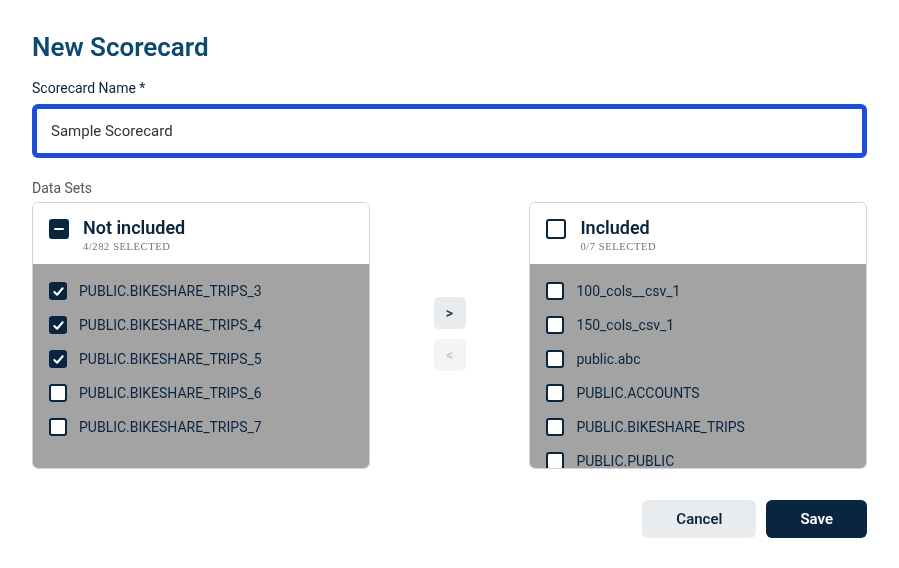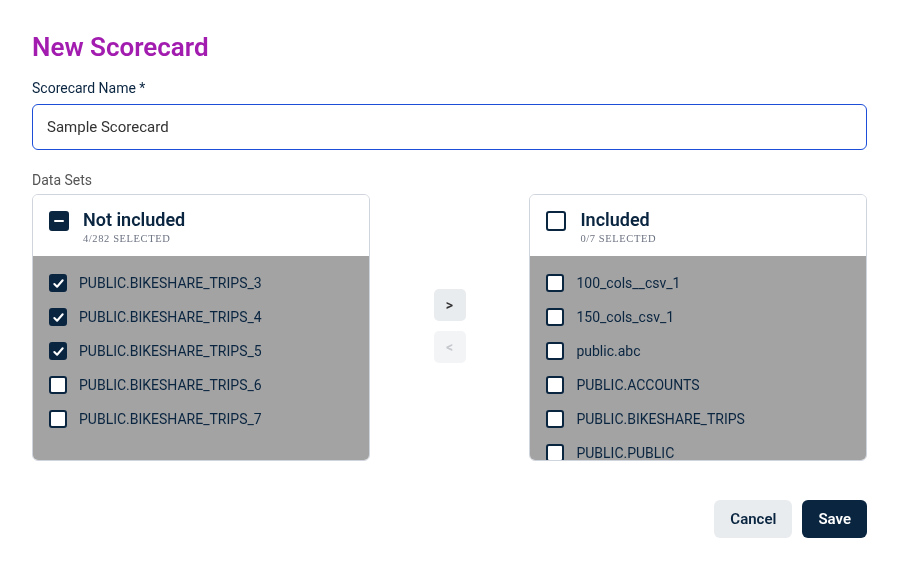--- a/index.html
+++ b/index.html
@@ -12,34 +12,34 @@
       background: #fff;
       width: 899px;
       height: 568px;
       padding: 32px;
       color: #0a2540;
       position: relative;
     }
     .title {
       font-size: 26px;
       font-weight: 600;
-      color: #a21caf;
+      color: #0c4a6e;
       margin-bottom: 18px;
     }
     .field-label {
       font-size: 14px;
       color: #0a2540;
       margin-bottom: 8px;
       display: block;
     }
     .text-input {
       width: 100%;
       padding: 13px 14px;
       font-size: 15px;
-      border: 1px solid #1d4ed8;
+      border: 5px solid #1d4ed8;
       border-radius: 6px;
       color: #333;
       outline: none;
       font-family: inherit;
     }
     .section-label {
       font-size: 14px;
       color: #555;
       margin-top: 22px;
       margin-bottom: 6px;
@@ -161,21 +161,21 @@
       cursor: default;
     }
     .footer {
       position: absolute;
       bottom: 30px;
       right: 32px;
       display: flex;
       gap: 10px;
     }
     .btn {
-      padding: 10px 16px;
+      padding: 10px 34px;
       border-radius: 6px;
       font-size: 15px;
       font-weight: 600;
       border: none;
       cursor: pointer;
       font-family: inherit;
     }
     .btn-cancel {
       background: #e9ecef;
       color: #0a2540;

